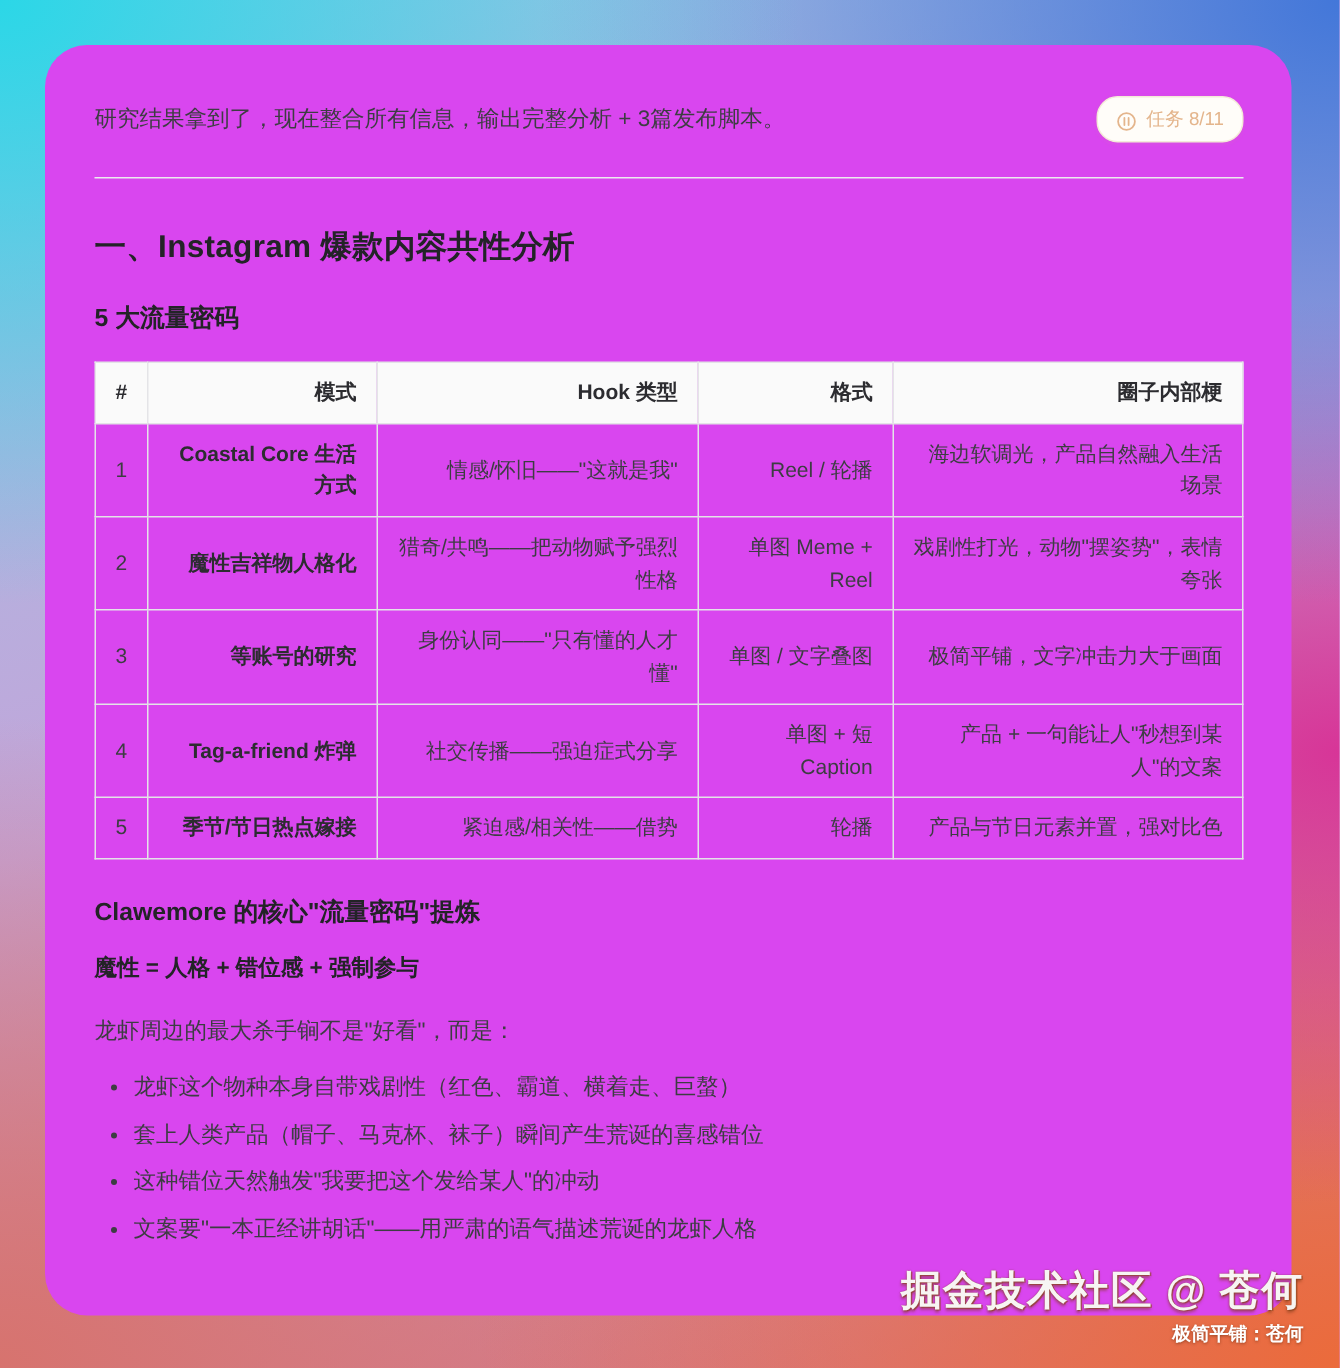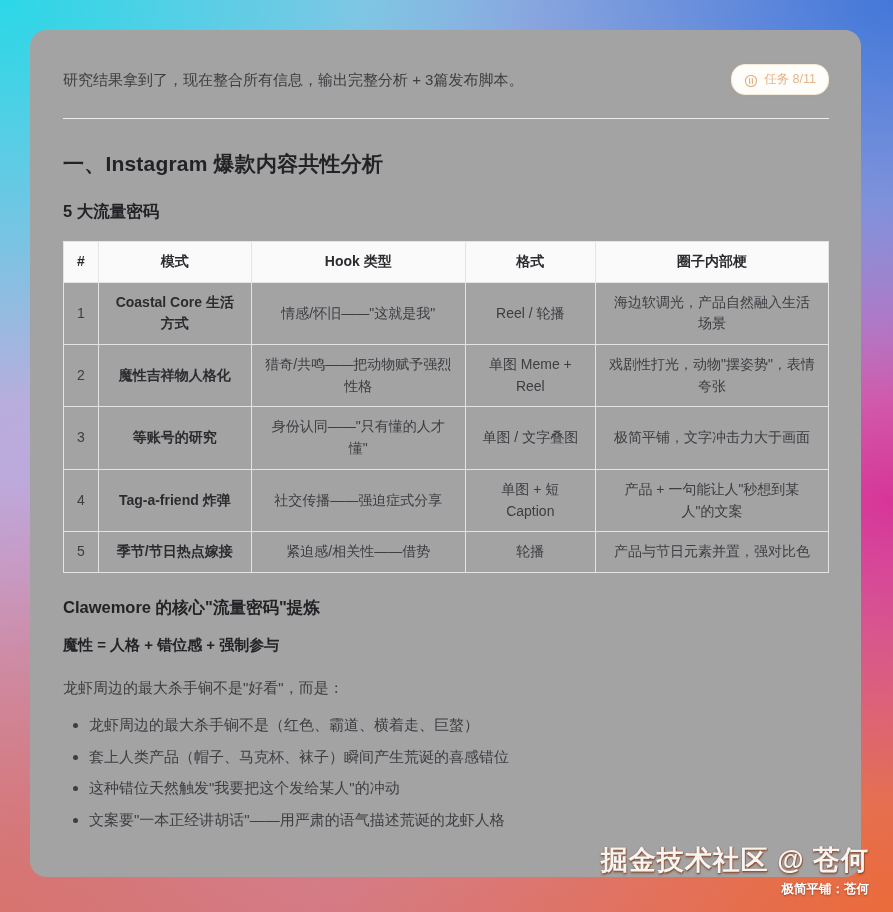--- a/index.html
+++ b/index.html
@@ -11,22 +11,22 @@
       radial-gradient(115% 85% at 100% 0%, #4377d9 0%, rgba(67,119,217,0) 52%),
       radial-gradient(90% 60% at 100% 55%, rgba(216,48,150,0.95) 0%, rgba(216,48,150,0) 55%),
       radial-gradient(115% 85% at 100% 100%, #eb6b3b 0%, rgba(235,107,59,0) 56%),
       radial-gradient(115% 85% at 0% 100%, #d7736e 0%, rgba(215,115,110,0) 56%),
       linear-gradient(165deg, #9fc4e4 0%, #c3a4da 50%, #d8737c 100%);
     position: relative;
   }
   .card {
     position: absolute;
     left: 30px; top: 30px; right: 32px; bottom: 35px;
-    background: #a3a3a3;
-    border-radius: 16px;
+    background: #d946ef;
+    border-radius: 28px;
     padding: 34px 32px 0 33px;
     color: #3d3d42;
   }
   .top-row {
     display: flex;
     justify-content: space-between;
     align-items: flex-start;
   }
   .intro-text {
     font-size: 15px;
@@ -78,21 +78,21 @@
   table.pattern-table {
     margin-top: 18px;
     width: 100%;
     border-collapse: collapse;
     font-size: 14px;
     color: #3d3d42;
   }
   .pattern-table th, .pattern-table td {
     border: 1px solid #e4e4e7;
     padding: 9px 13px;
-    text-align: center;
+    text-align: right;
     vertical-align: middle;
     line-height: 1.55;
   }
   .pattern-table thead th {
     background: #fafafa;
     font-weight: 700;
     color: #2c2c30;
   }
   .pattern-table .col-num { width: 4.5%; text-align: center; }
   .pattern-table .col-pattern { width: 20%; }
@@ -212,21 +212,21 @@
     </tbody>
   </table>
 
   <h3 class="claw-title">Clawemore 的核心"流量密码"提炼</h3>
 
   <p class="formula">魔性 = 人格 + 错位感 + 强制参与</p>
 
   <p class="lead">龙虾周边的最大杀手锏不是"好看"，而是：</p>
 
   <ul class="points">
-    <li>龙虾周边的最大杀手锏不是（红色、霸道、横着走、巨螯）</li>
+    <li>龙虾这个物种本身自带戏剧性（红色、霸道、横着走、巨螯）</li>
     <li>套上人类产品（帽子、马克杯、袜子）瞬间产生荒诞的喜感错位</li>
     <li>这种错位天然触发"我要把这个发给某人"的冲动</li>
     <li>文案要"一本正经讲胡话"——用严肃的语气描述荒诞的龙虾人格</li>
   </ul>
 
 </div>
 
 <div class="watermark">
   <div class="wm-main">掘金技术社区 @ 苍何</div>
   <div class="wm-sub">极简平铺：苍何</div>

